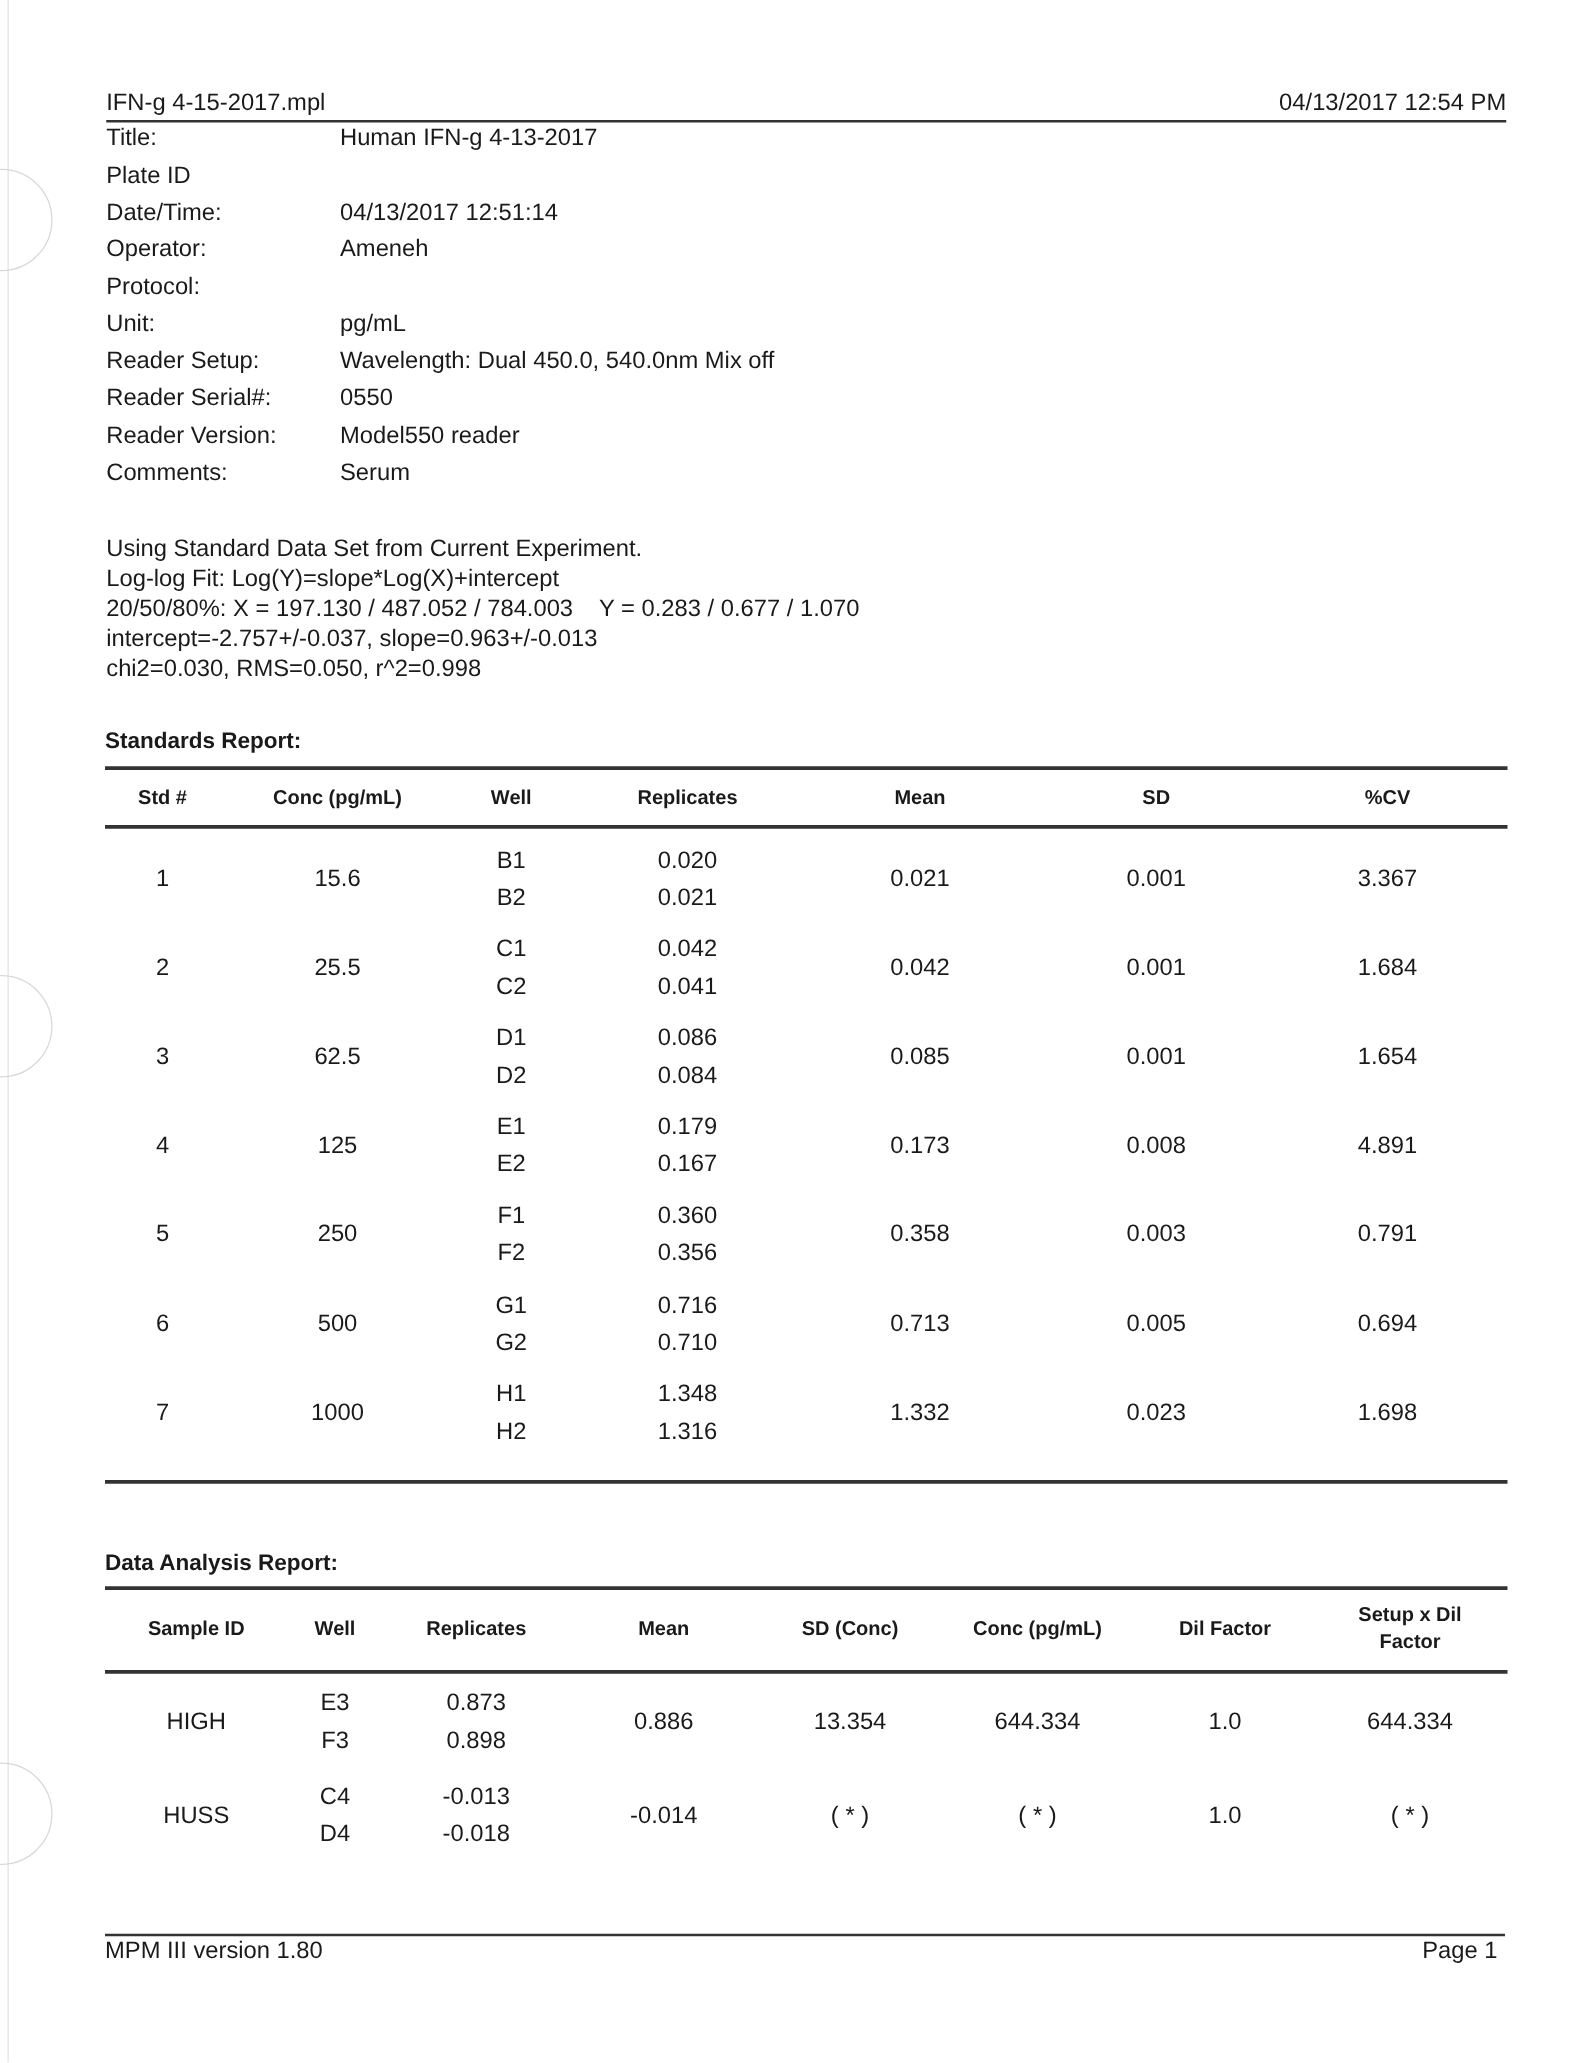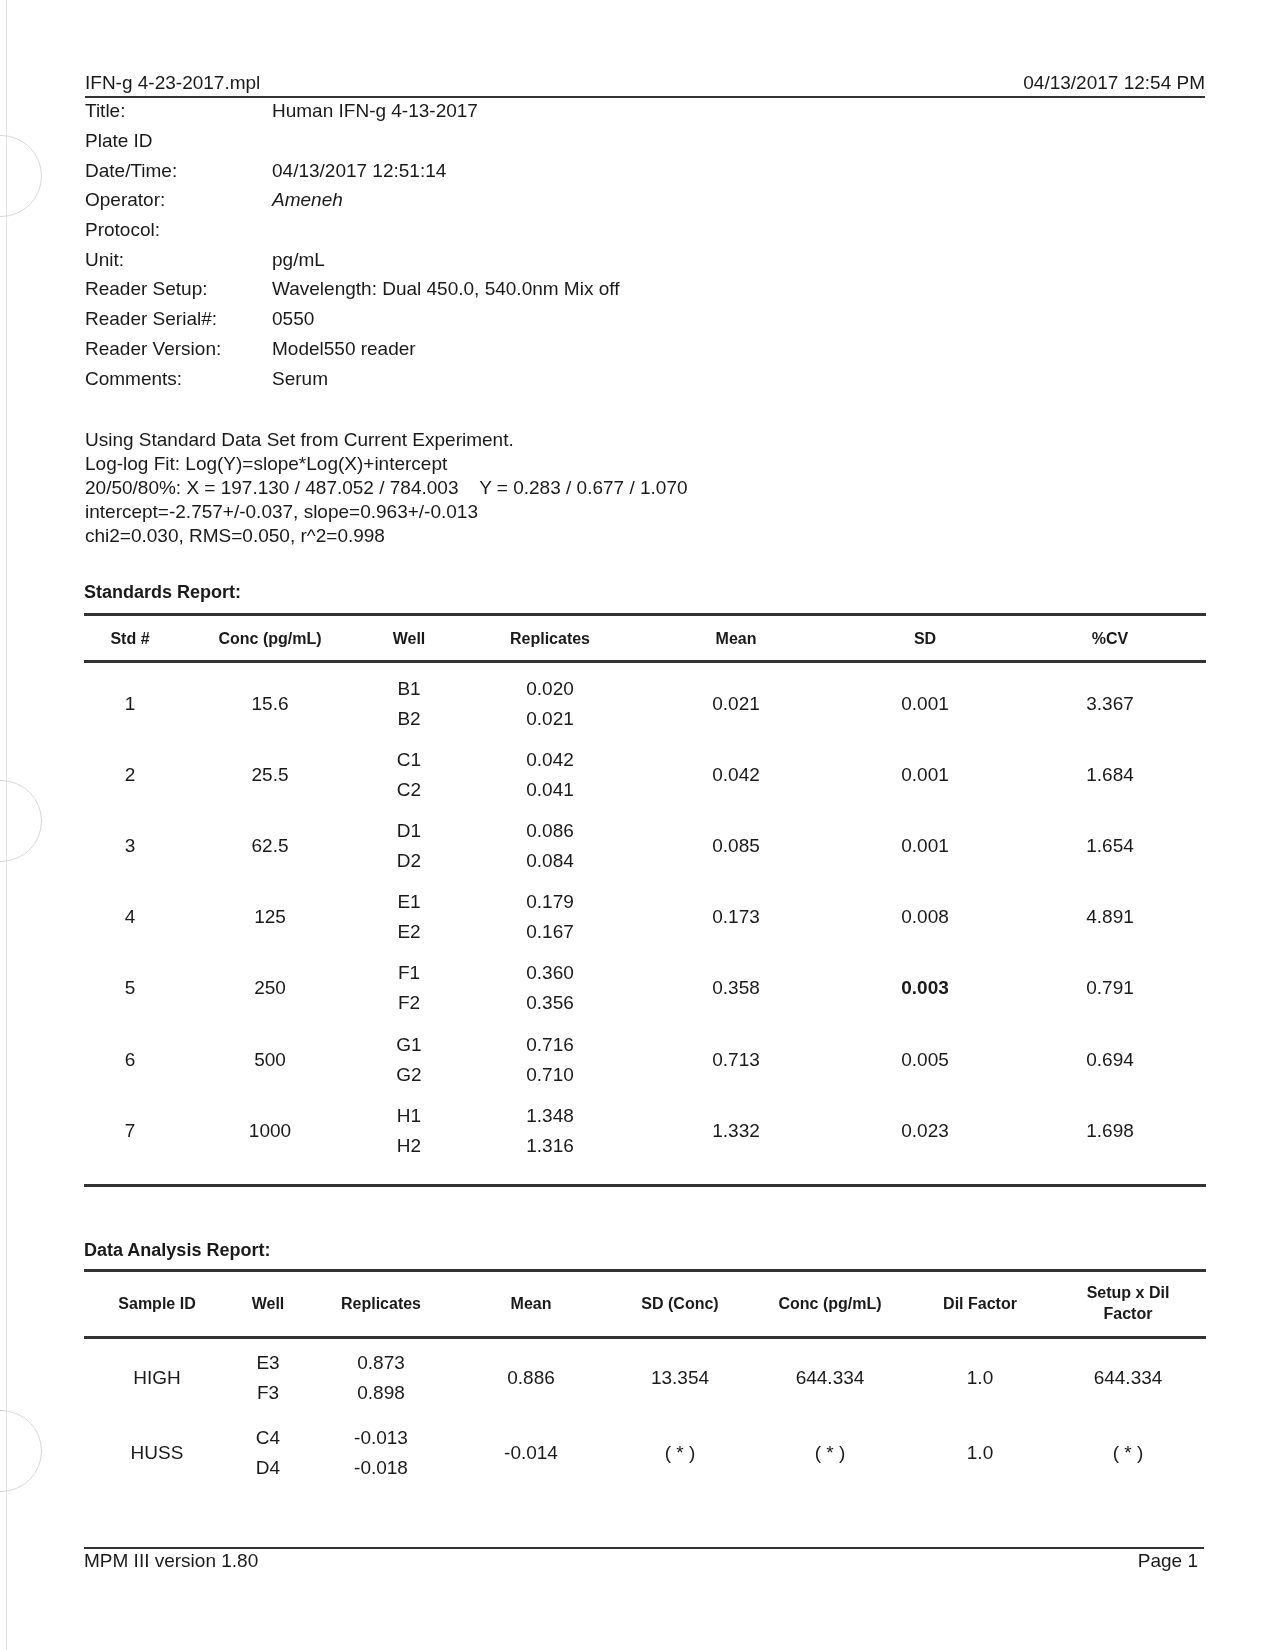--- a/index.html
+++ b/index.html
@@ -18,33 +18,33 @@
   .left-border { position:absolute; left:6px; top:0; width:1px; height:1650px; background:#e4e4e4; }
 </style>
 </head>
 <body>
 
 <div class="left-border"></div>
 <div class="edge-mark" style="left:-40px;top:135px;width:80px;height:80px;"></div>
 <div class="edge-mark" style="left:-40px;top:780px;width:80px;height:80px;"></div>
 <div class="edge-mark" style="left:-40px;top:1410px;width:80px;height:80px;"></div>
 
-<div class="abs hdr" style="left:85px;top:72px;">IFN-g  4-23-2017.mpl</div>
+<div class="abs hdr" style="left:85px;top:72px;">IFN-g  4-15-2017.mpl</div>
 <div class="abs hdr" style="right:70px;top:72px;">04/13/2017 12:54 PM</div>
 <div class="rule" style="left:85px;top:96px;width:1120px;height:2px;"></div>
 
 <div>
   <div class="meta-label" style="top:100px;">Title:</div>
   <div class="meta-value" style="top:100px;">Human  IFN-g  4-13-2017</div>
   <div class="meta-label" style="top:130px;">Plate ID</div>
   <div class="meta-value" style="top:130px;"></div>
   <div class="meta-label" style="top:160px;">Date/Time:</div>
   <div class="meta-value" style="top:160px;">04/13/2017 12:51:14</div>
   <div class="meta-label" style="top:189px;">Operator:</div>
-  <div class="meta-value" style="top:189px;font-style:italic;">Ameneh</div>
+  <div class="meta-value" style="top:189px;">Ameneh</div>
   <div class="meta-label" style="top:219px;">Protocol:</div>
   <div class="meta-value" style="top:219px;"></div>
   <div class="meta-label" style="top:249px;">Unit:</div>
   <div class="meta-value" style="top:249px;">pg/mL</div>
   <div class="meta-label" style="top:278px;">Reader Setup:</div>
   <div class="meta-value" style="top:278px;">Wavelength: Dual 450.0, 540.0nm  Mix off</div>
   <div class="meta-label" style="top:308px;">Reader Serial#:</div>
   <div class="meta-value" style="top:308px;">0550</div>
   <div class="meta-label" style="top:338px;">Reader Version:</div>
   <div class="meta-value" style="top:338px;">Model550 reader</div>
@@ -115,21 +115,21 @@
       <div class="td" style="left: 1110px; top: 906.3px;">4.891</div>
       <div class="td" style="left: 409px; top: 891.3px;">E1</div>
       <div class="td" style="left: 550px; top: 891.3px;">0.179</div>
       <div class="td" style="left: 409px; top: 921.3px;">E2</div>
       <div class="td" style="left: 550px; top: 921.3px;">0.167</div>
     </div>
     <div>
       <div class="td" style="left: 130px; top: 977.4px;">5</div>
       <div class="td" style="left: 270px; top: 977.4px;">250</div>
       <div class="td" style="left: 736px; top: 977.4px;">0.358</div>
-      <div class="td" style="left: 925px; top: 977.4px; font-weight: bold;">0.003</div>
+      <div class="td" style="left: 925px; top: 977.4px;">0.003</div>
       <div class="td" style="left: 1110px; top: 977.4px;">0.791</div>
       <div class="td" style="left: 409px; top: 962.4px;">F1</div>
       <div class="td" style="left: 550px; top: 962.4px;">0.360</div>
       <div class="td" style="left: 409px; top: 992.4px;">F2</div>
       <div class="td" style="left: 550px; top: 992.4px;">0.356</div>
     </div>
     <div>
       <div class="td" style="left: 130px; top: 1048.5px;">6</div>
       <div class="td" style="left: 270px; top: 1048.5px;">500</div>
       <div class="td" style="left: 736px; top: 1048.5px;">0.713</div>

